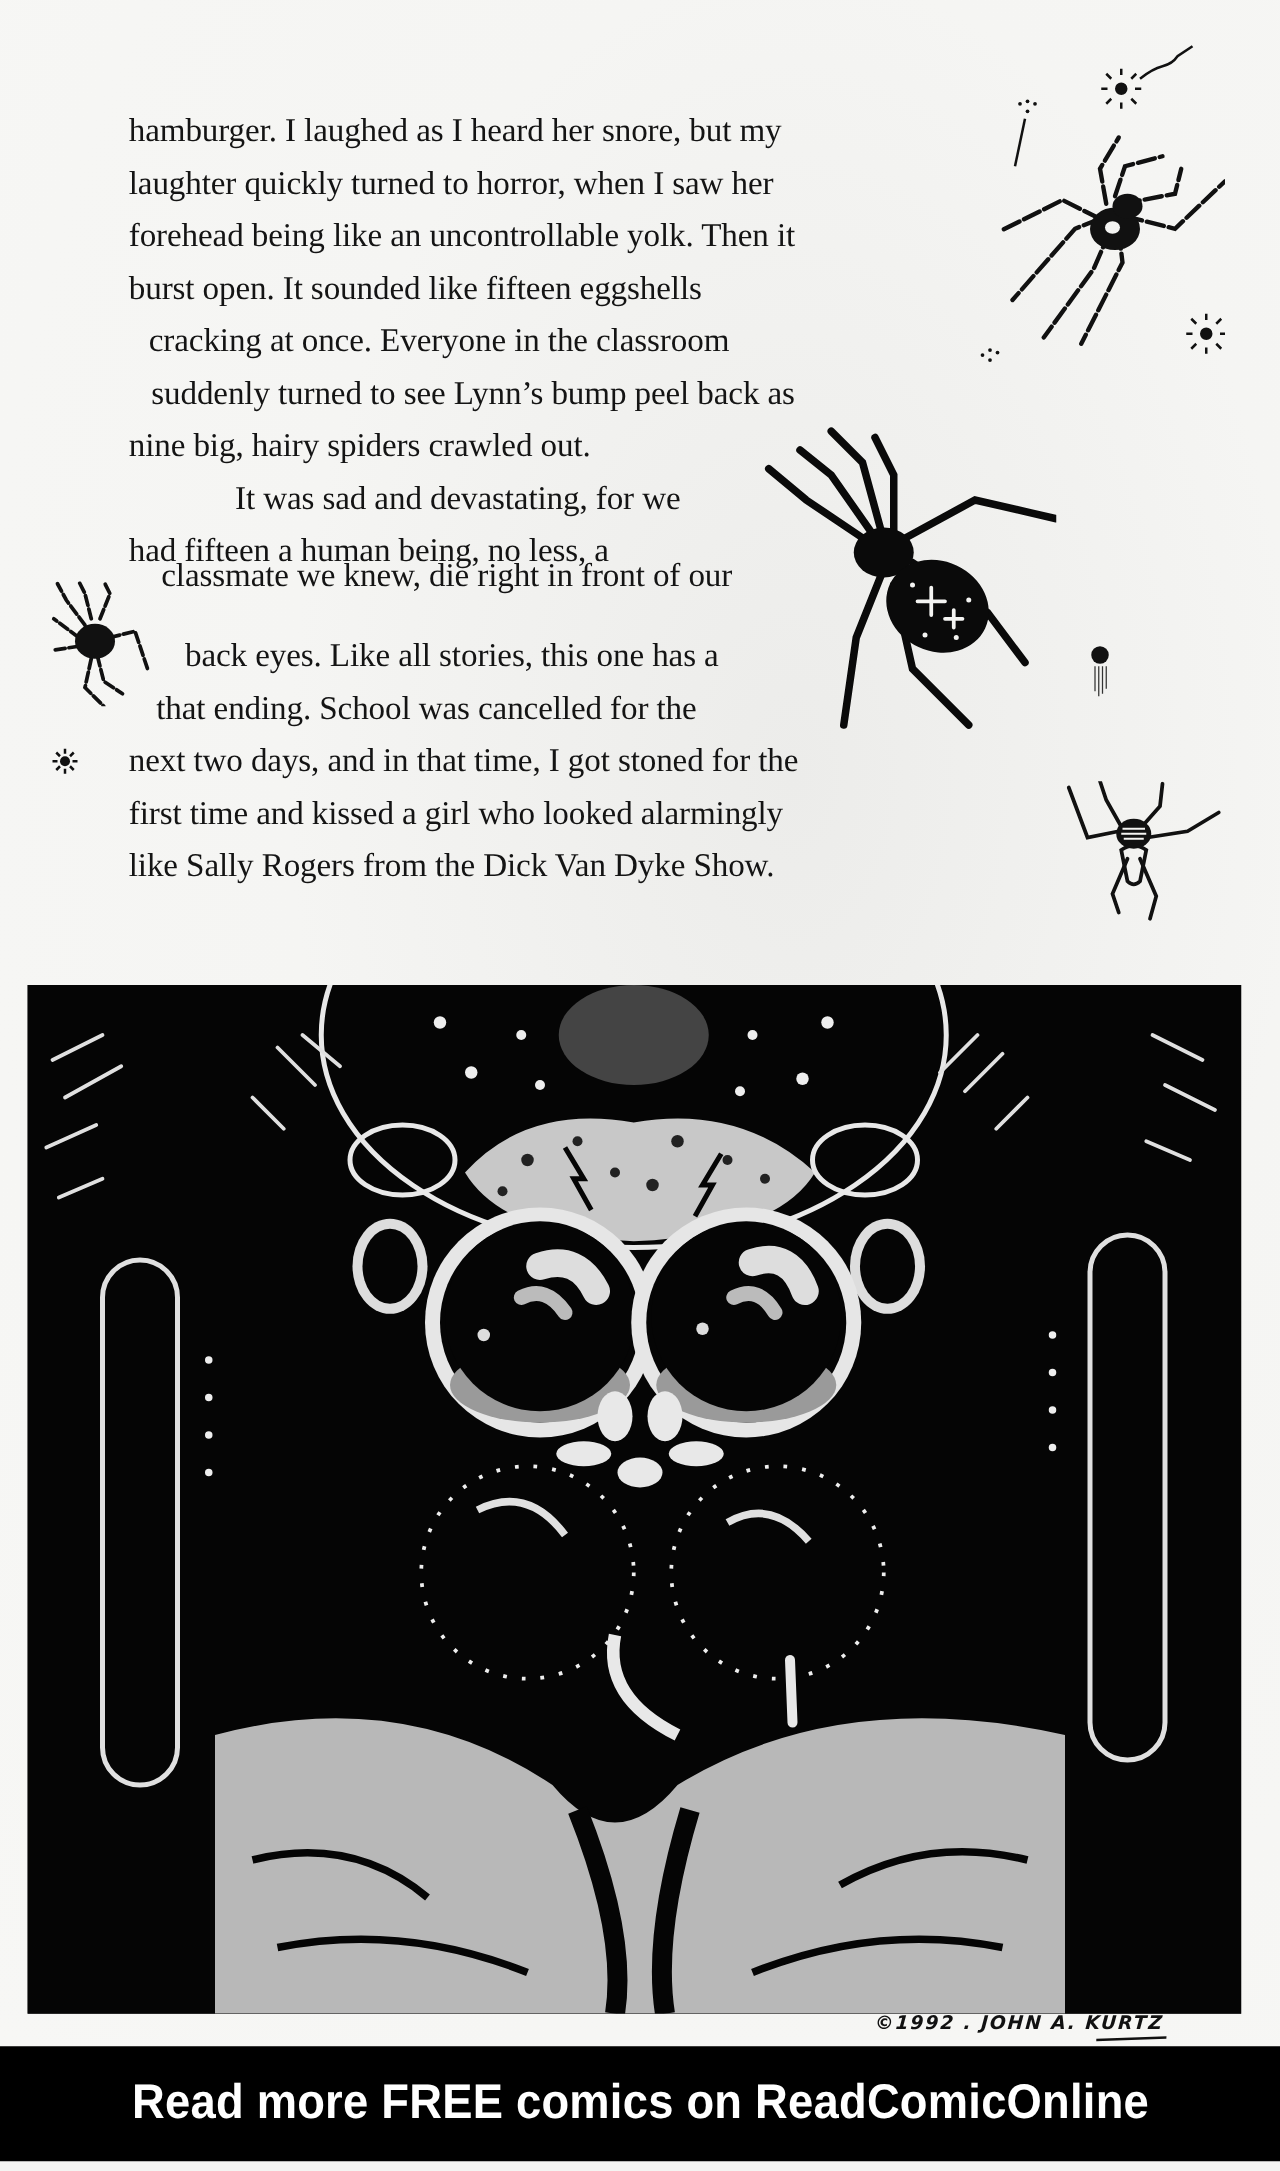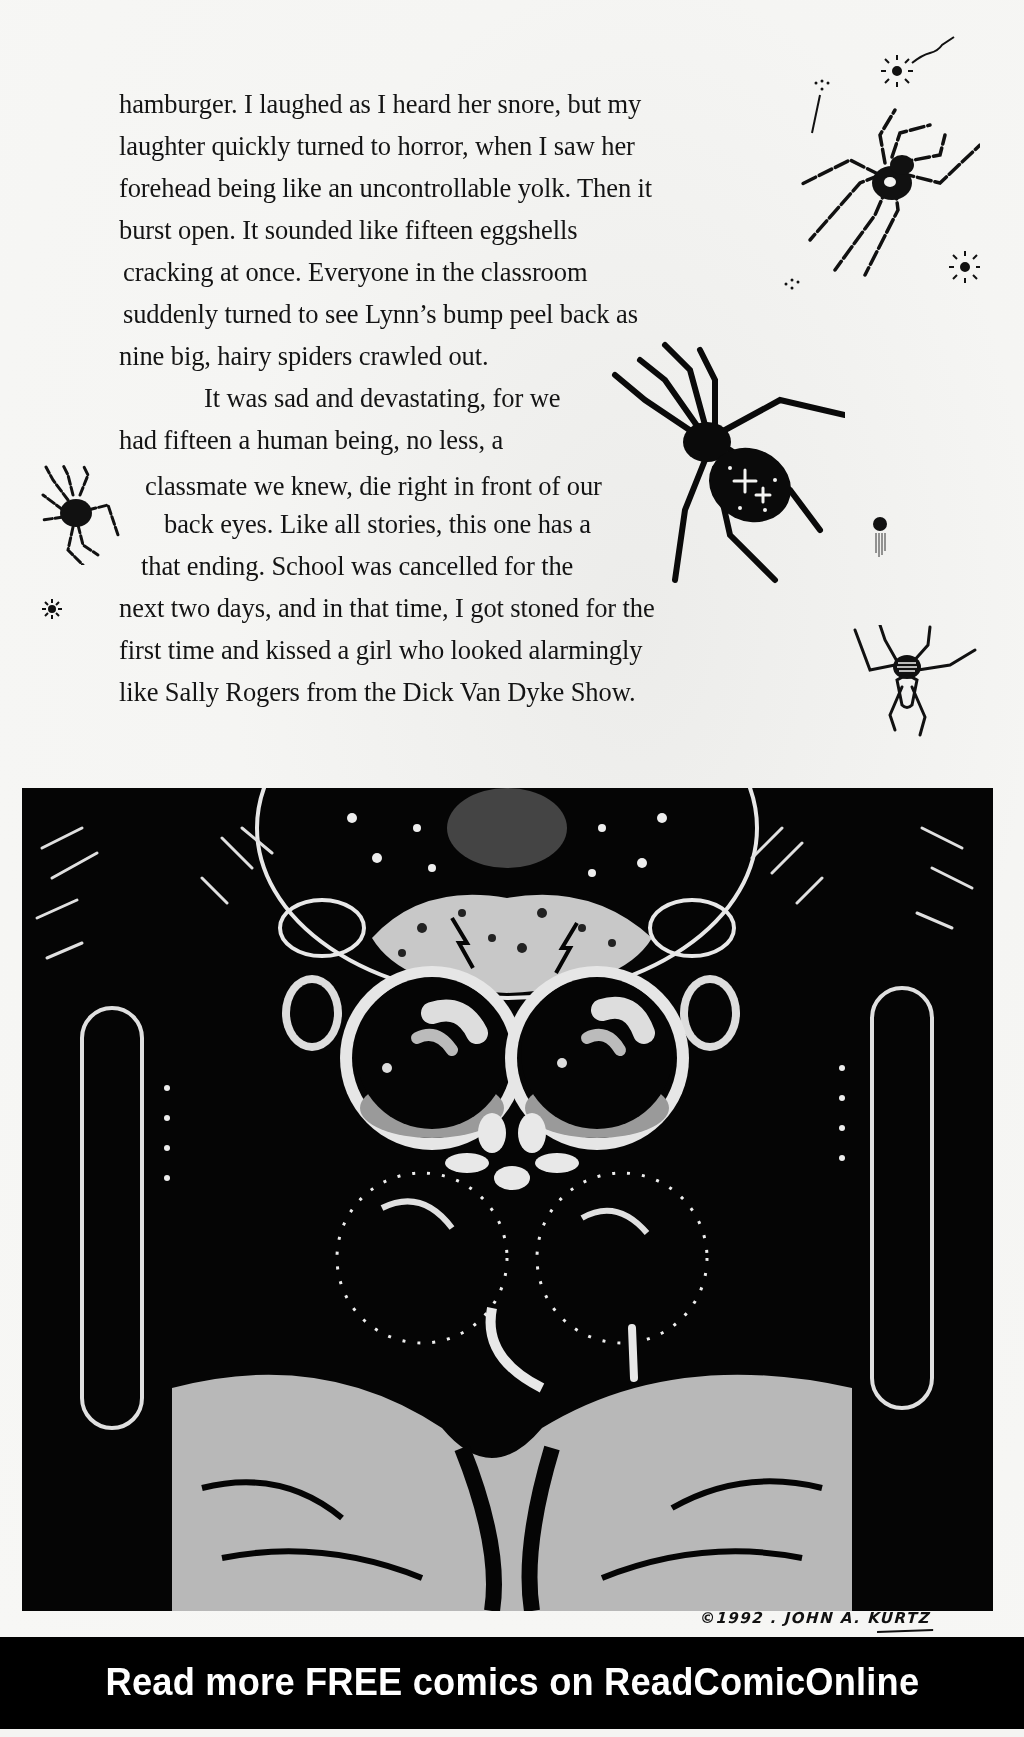--- a/index.html
+++ b/index.html
@@ -8,21 +8,21 @@
       background: #f4f4f2;
       font-family: "Liberation Serif", "DejaVu Serif", serif;
     }
     .page {
       position: absolute; left: 0; top: 0; width: 1024px; height: 1637px;
       background: radial-gradient(ellipse at 62% 38%, #ececea 0%, #f5f5f3 45%, #f7f7f5 100%);
     }
     .text-block { position: absolute; left: 103px; top: 89px; width: 620px; }
     .line {
       position: absolute; white-space: nowrap; font-size: 26.5px; color: #141414;
-      letter-spacing: -0.1px; line-height: 30px; margin-left: 16px;
+      letter-spacing: -0.1px; line-height: 30px;
     }
     .deco { position: absolute; }
     .illustration {
       position: absolute; left: 22px; top: 788px; width: 971px; height: 823px;
       background: #050505; overflow: hidden;
     }
     .illustration svg { display: block; }
     .copyright {
       position: absolute; left: 700px; top: 1609px; font-family: "DejaVu Sans", sans-serif;
       font-size: 15px; color: #111; letter-spacing: 1.5px; font-style: italic; font-weight: bold;
@@ -41,26 +41,26 @@
 </head>
 <body>
 
 <div class="page">
 
   <div class="text-block">
     <div class="line" style="left:0;top:0">hamburger.  I laughed as I heard her snore, but my</div>
     <div class="line" style="left:0;top:42px">laughter quickly turned to horror, when I saw her</div>
     <div class="line" style="left:0;top:84px">forehead being like an uncontrollable yolk.  Then it</div>
     <div class="line" style="left:0;top:126px">burst open.  It sounded like fifteen eggshells</div>
-    <div class="line" style="left:4px;top:168px">cracking at once.  Everyone in the classroom</div>
-    <div class="line" style="left:4px;top:210px">suddenly turned to see Lynn’s bump peel back as</div>
+    <div class="line" style="left:16px;top:168px">cracking at once.  Everyone in the classroom</div>
+    <div class="line" style="left:18px;top:210px">suddenly turned to see Lynn’s bump peel back as</div>
     <div class="line" style="left:0;top:252px">nine big, hairy spiders crawled out.</div>
     <div class="line" style="left:85px;top:294px">It was sad and devastating, for we</div>
     <div class="line" style="left:0;top:336px">had fifteen a human being, no less, a</div>
-    <div class="line" style="left:26px;top:382px">classmate we knew, die right in front of our</div>
+    <div class="line" style="left:26px;top:356px">classmate we knew, die right in front of our</div>
     <div class="line" style="left:45px;top:420px">back eyes.  Like all stories, this one has a</div>
     <div class="line" style="left:22px;top:462px">that ending.  School was cancelled for the</div>
     <div class="line" style="left:0;top:504px">next two days, and in that time, I got stoned for the</div>
     <div class="line" style="left:0;top:546px">first time and kissed a girl who looked alarmingly</div>
     <div class="line" style="left:0;top:588px">like Sally Rogers from the Dick Van Dyke Show.</div>
   </div>
 
   <svg class="deco" style="left:780px;top:35px" width="200" height="260" viewBox="0 0 200 260">
     <g stroke="#111" stroke-width="3.5" stroke-linecap="round" fill="none" stroke-dasharray="14 4">
       <path d="M100 140 L70 125 L20 150"></path>

